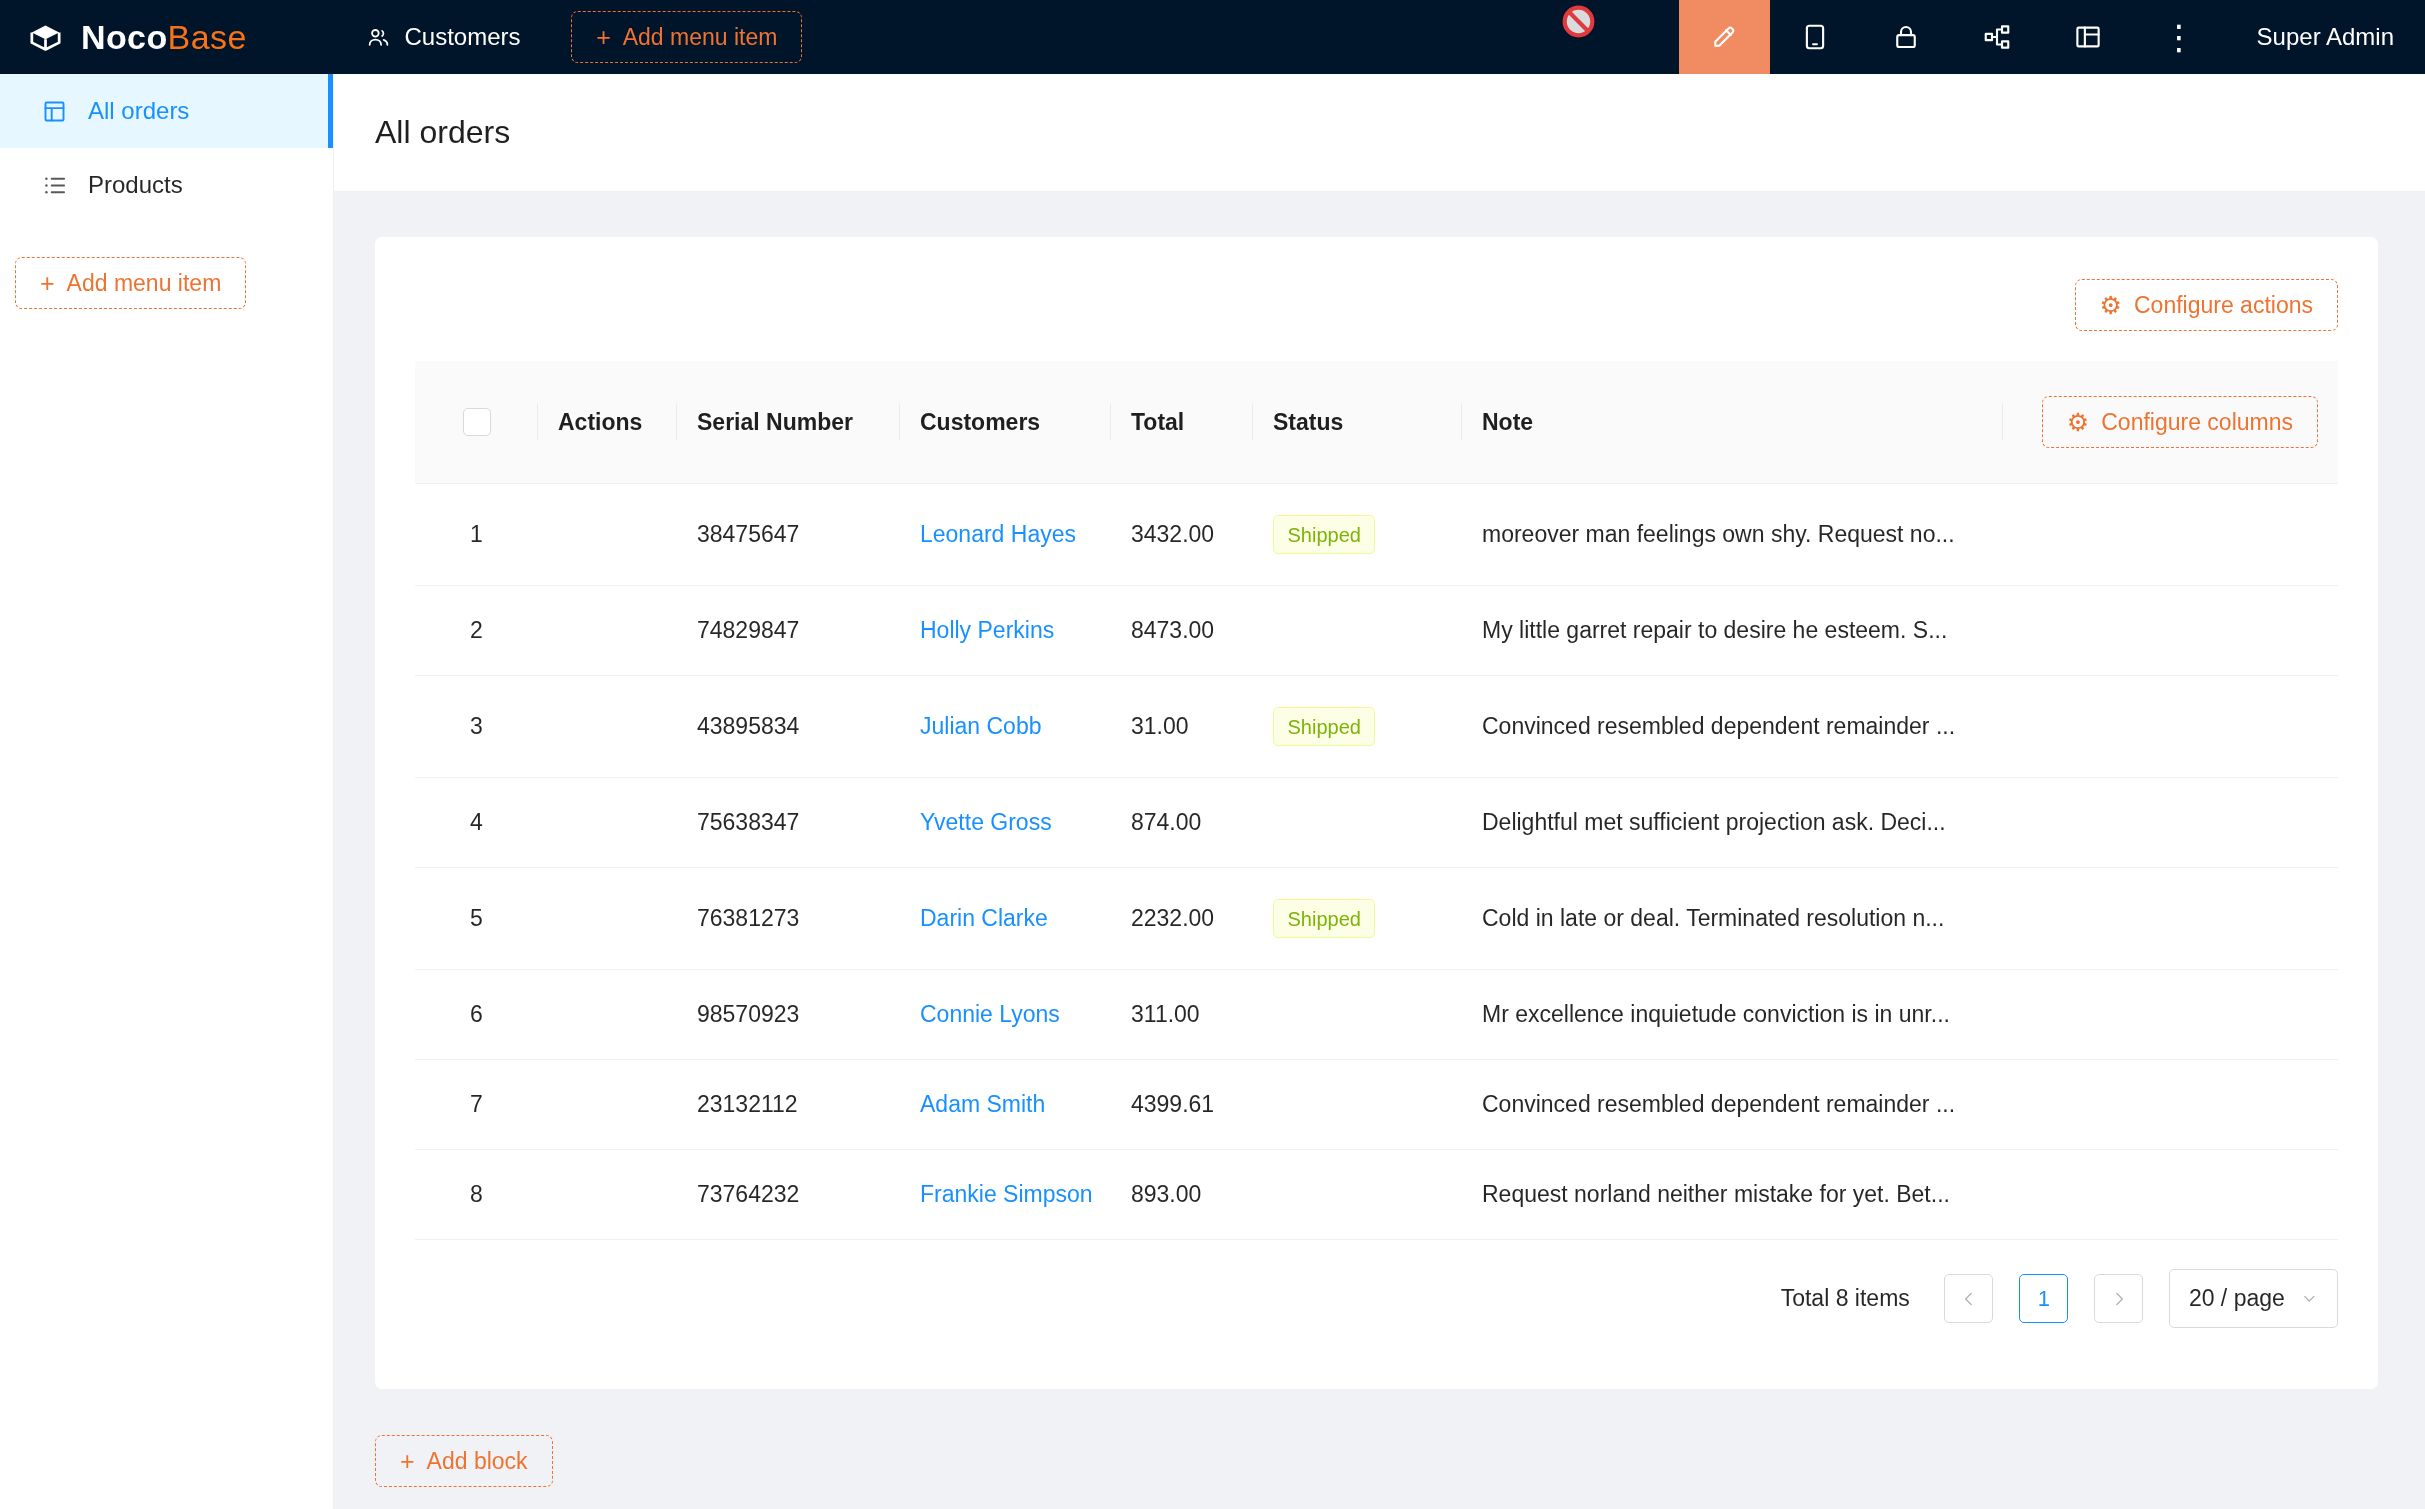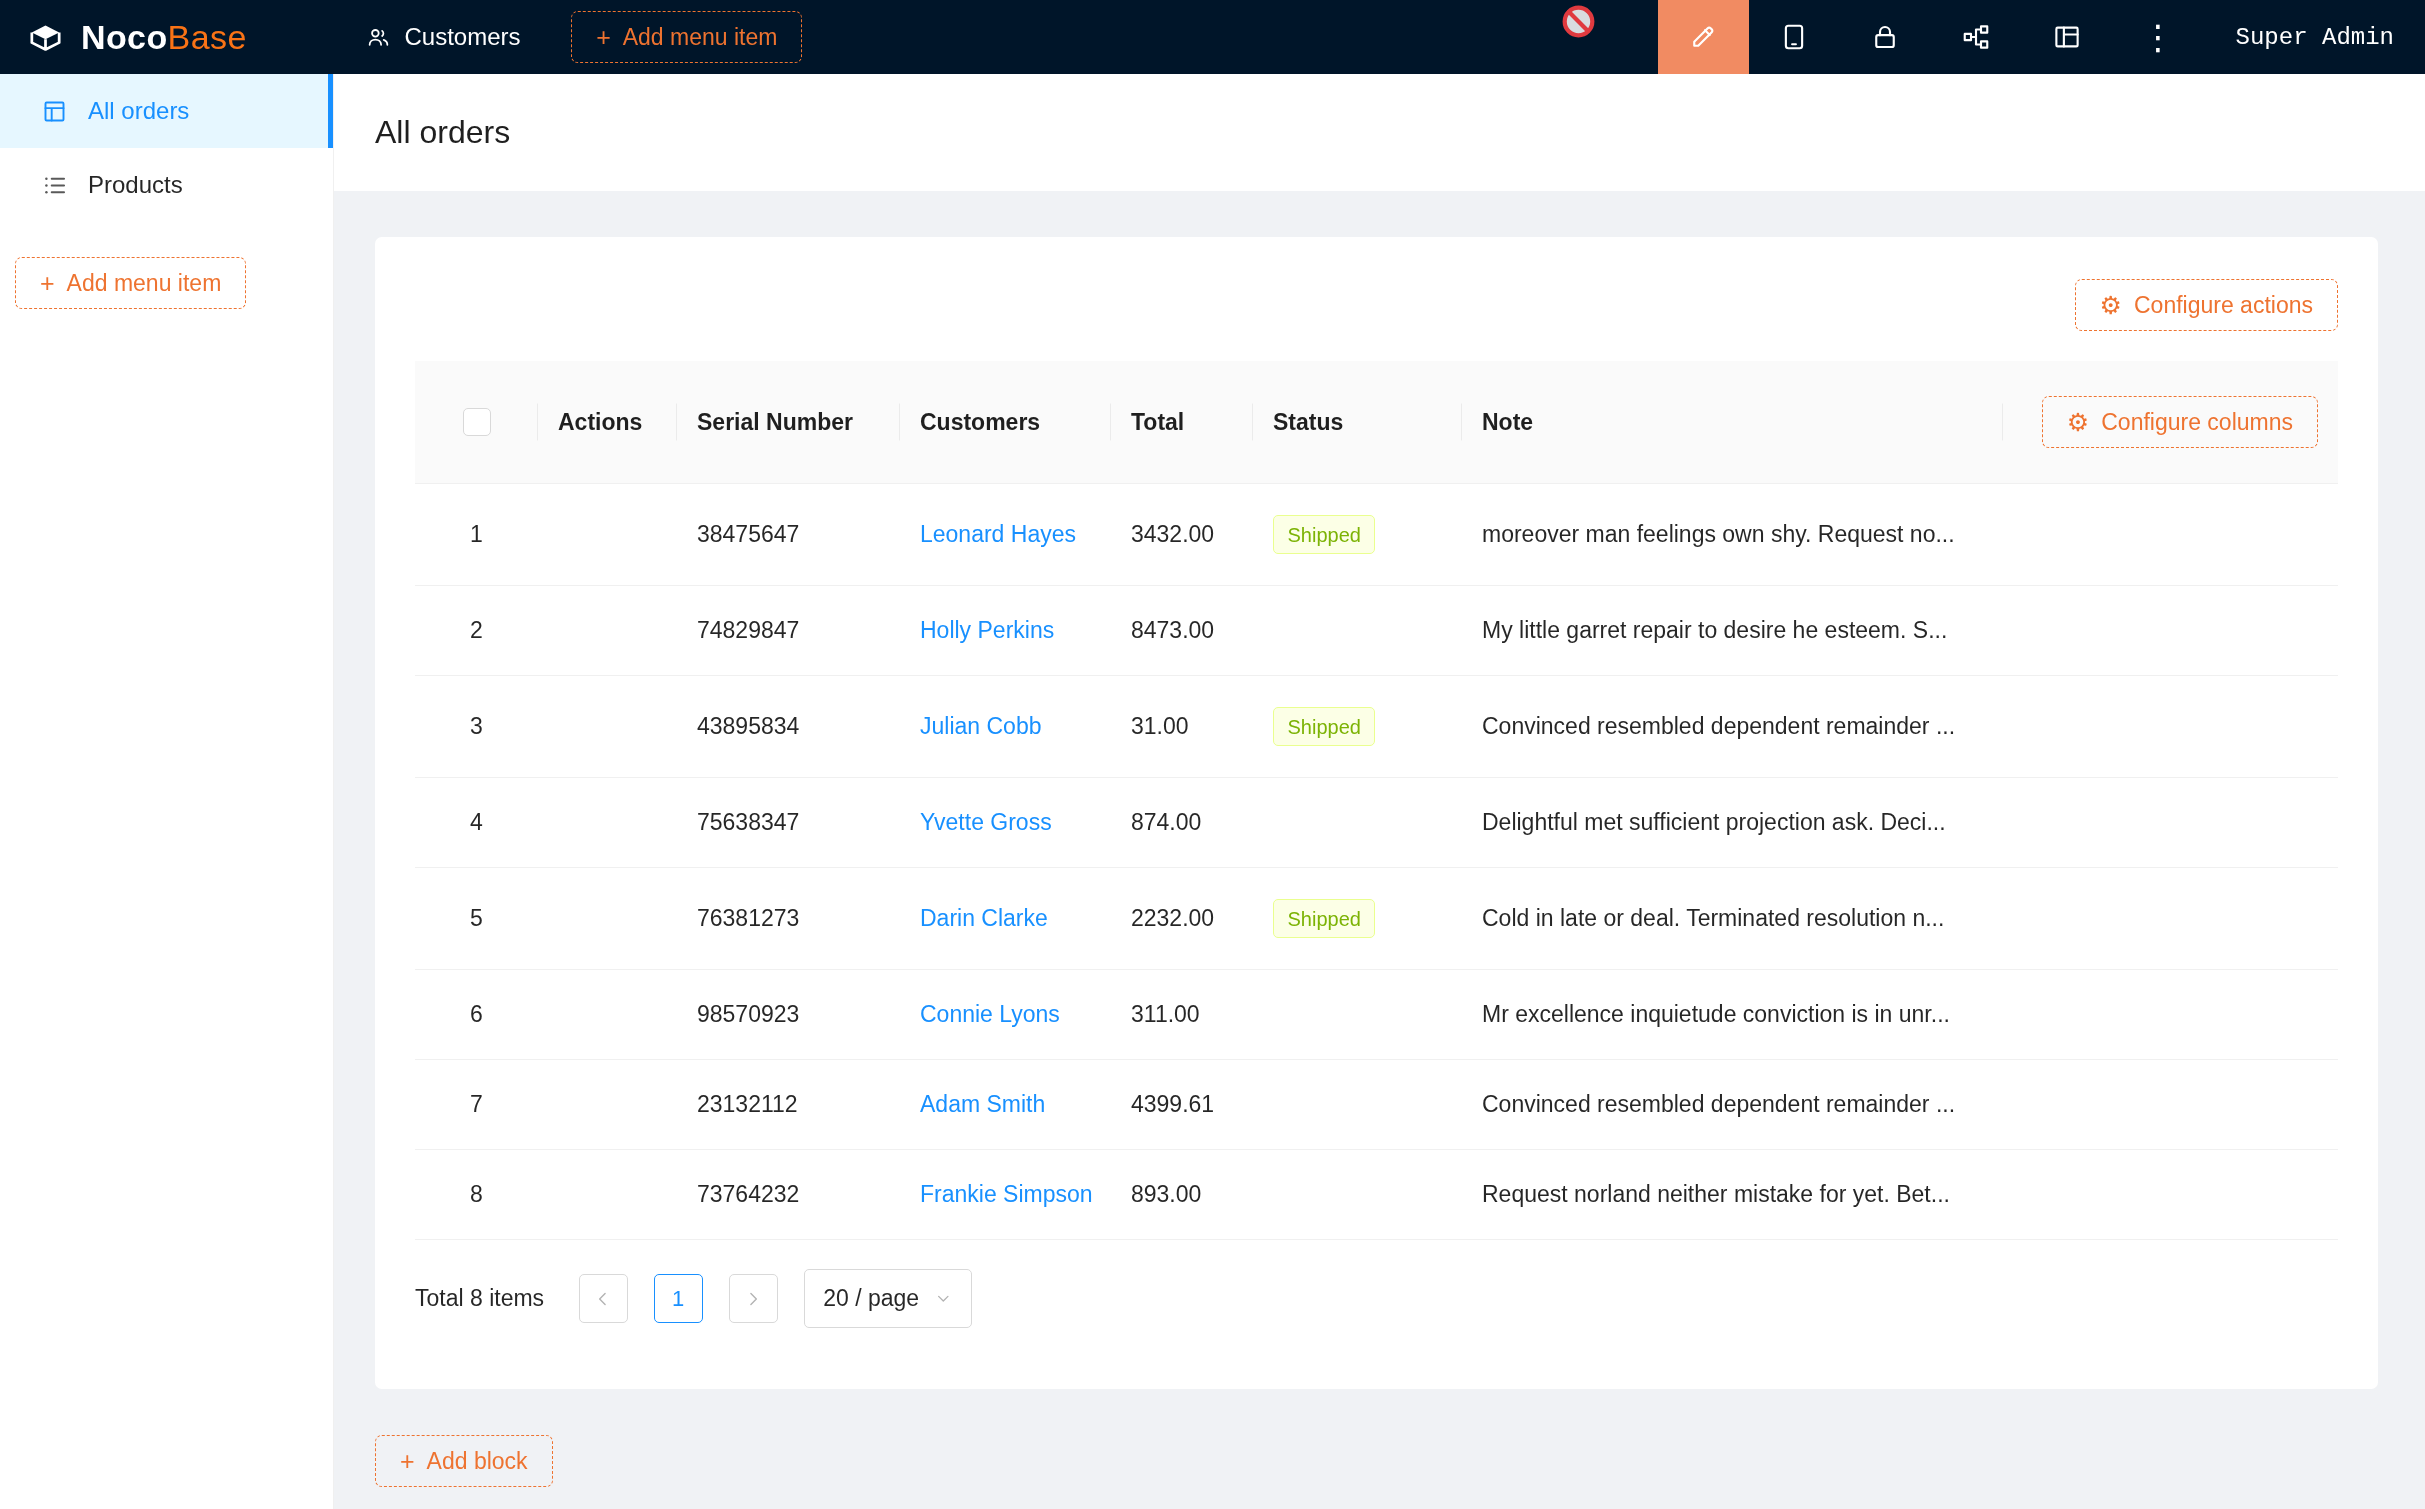--- a/index.html
+++ b/index.html
@@ -39,21 +39,21 @@
   .plus-glyph { font-size: 25px; line-height: 1; }
   .gear-glyph { font-family: "DejaVu Sans", sans-serif; font-size: 25px; line-height: 1; }
 
   .hdr-add { align-self: center; margin-left: 18.6px; }
 
   .header-right { margin-left: auto; display: flex; align-items: stretch; }
   .icon-slot { width: 91px; display: flex; align-items: center; justify-content: center; cursor: pointer; }
   .icon-slot .ic { width: 30px; height: 30px; }
   .icon-slot.designer { background: var(--designer-bg, #f18b62); }
   .more-glyph { font-family: "DejaVu Sans", sans-serif; font-size: 34px; line-height: 1; }
-  .user-name { display: flex; align-items: center; padding: 0 32px; font-size: 24px; cursor: pointer; white-space: nowrap; font-family: Liberation Mono, monospace; }
+  .user-name { display: flex; align-items: center; padding: 0 32px; font-size: 24px; cursor: pointer; white-space: nowrap; }
   .no-drop { position: absolute; left: 1559px; top: 1.7px; width: 39px; height: 39px; }
 
   
   .sidebar {
     position: absolute; left: 0; top: 74px; bottom: 0; width: 334px;
     background: #fff; border-right: 1.7px solid #f0f0f0; z-index: 4;
   }
   .side-item {
     height: 74px; display: flex; align-items: center; gap: 20px;
     padding-left: 41px; font-size: 24px; cursor: pointer; position: relative;
@@ -95,21 +95,21 @@
   .link { color: var(--link, #1890ff); cursor: pointer; text-decoration: none; }
   td.td-total { text-align: left; }
   .tag {
     display: inline-block; padding: 2.5px 13.5px; border-radius: 5px;
     border: 1.7px solid var(--tag-border, #eaff8f); background: var(--tag-bg, #fcffe6);
     color: var(--tag-text, #7cb305); font-size: 20px; line-height: 32px;
   }
   th.th-configure { text-align: right; }
   th.th-configure .dashed-btn { font-weight: 400; }
 
-  .pagination { display: flex; align-items: center; justify-content: flex-start; gap: 26px; margin-top: 29px; }
+  .pagination { display: flex; align-items: center; justify-content: flex-end; gap: 26px; margin-top: 29px; }
   .pg-total { margin-right: 8.5px; font-size: 23px; }
   .pg-btn {
     width: 49px; height: 49px; border: 1.7px solid #d9d9d9; border-radius: 5px; background: #fff;
     display: flex; align-items: center; justify-content: center; color: rgba(0,0,0,0.30); cursor: pointer;
   }
   .pg-btn .ic { width: 20px; height: 20px; }
   .pg-current {
     width: 49px; height: 49px; border: 1.7px solid var(--link, #1890ff); border-radius: 5px; background: #fff;
     color: var(--link, #1890ff); font-weight: 500; display: flex; align-items: center; justify-content: center; cursor: pointer;
   }

